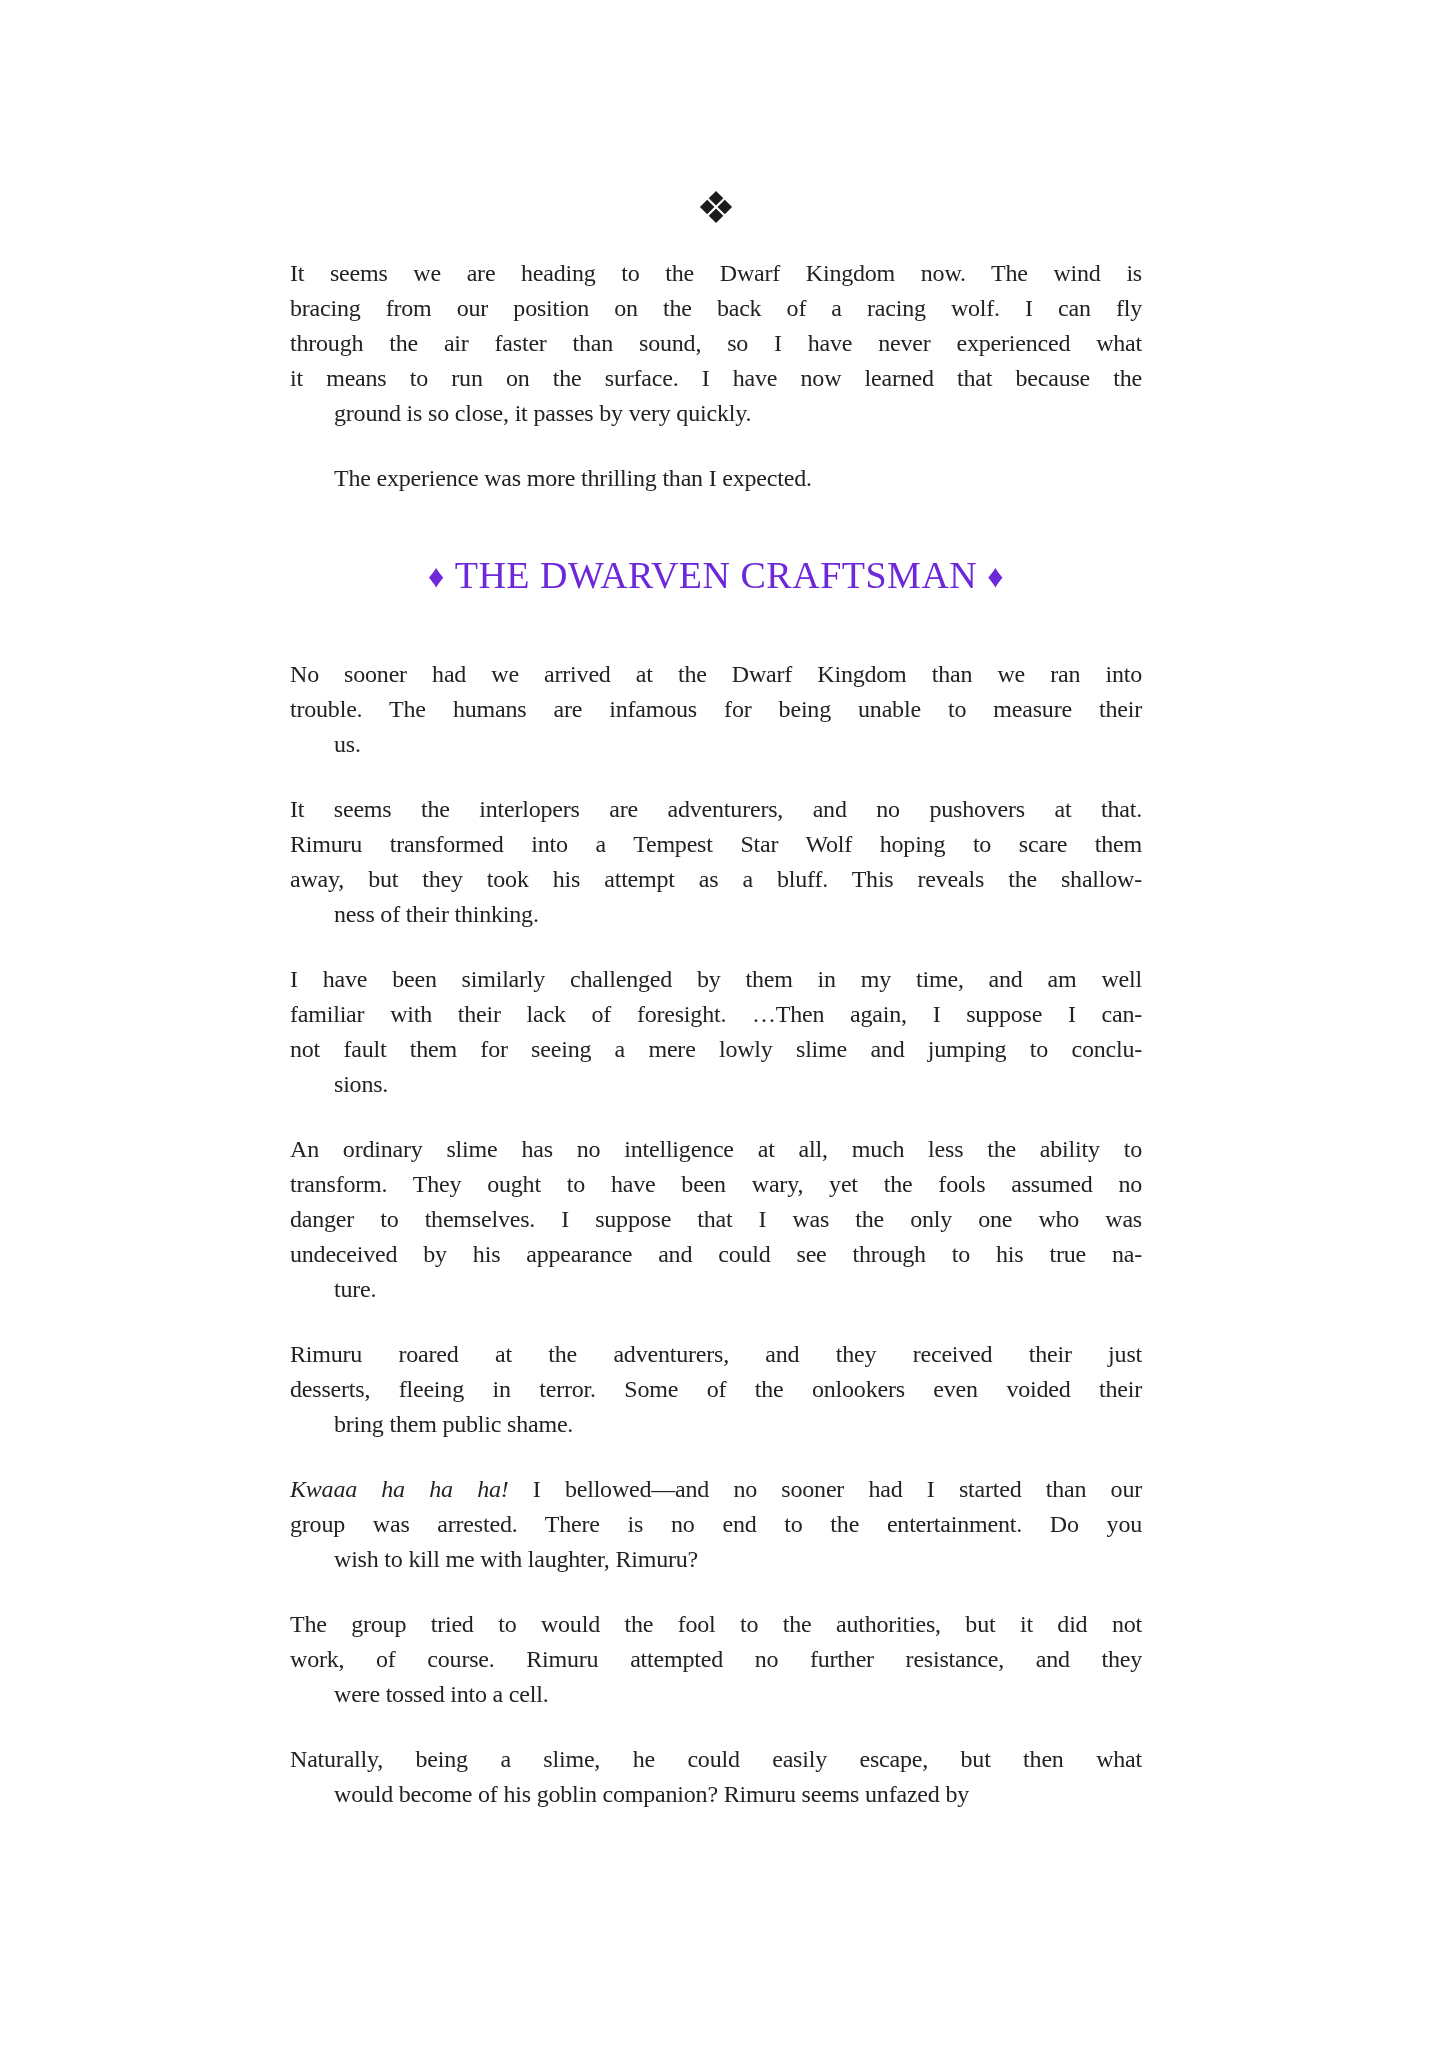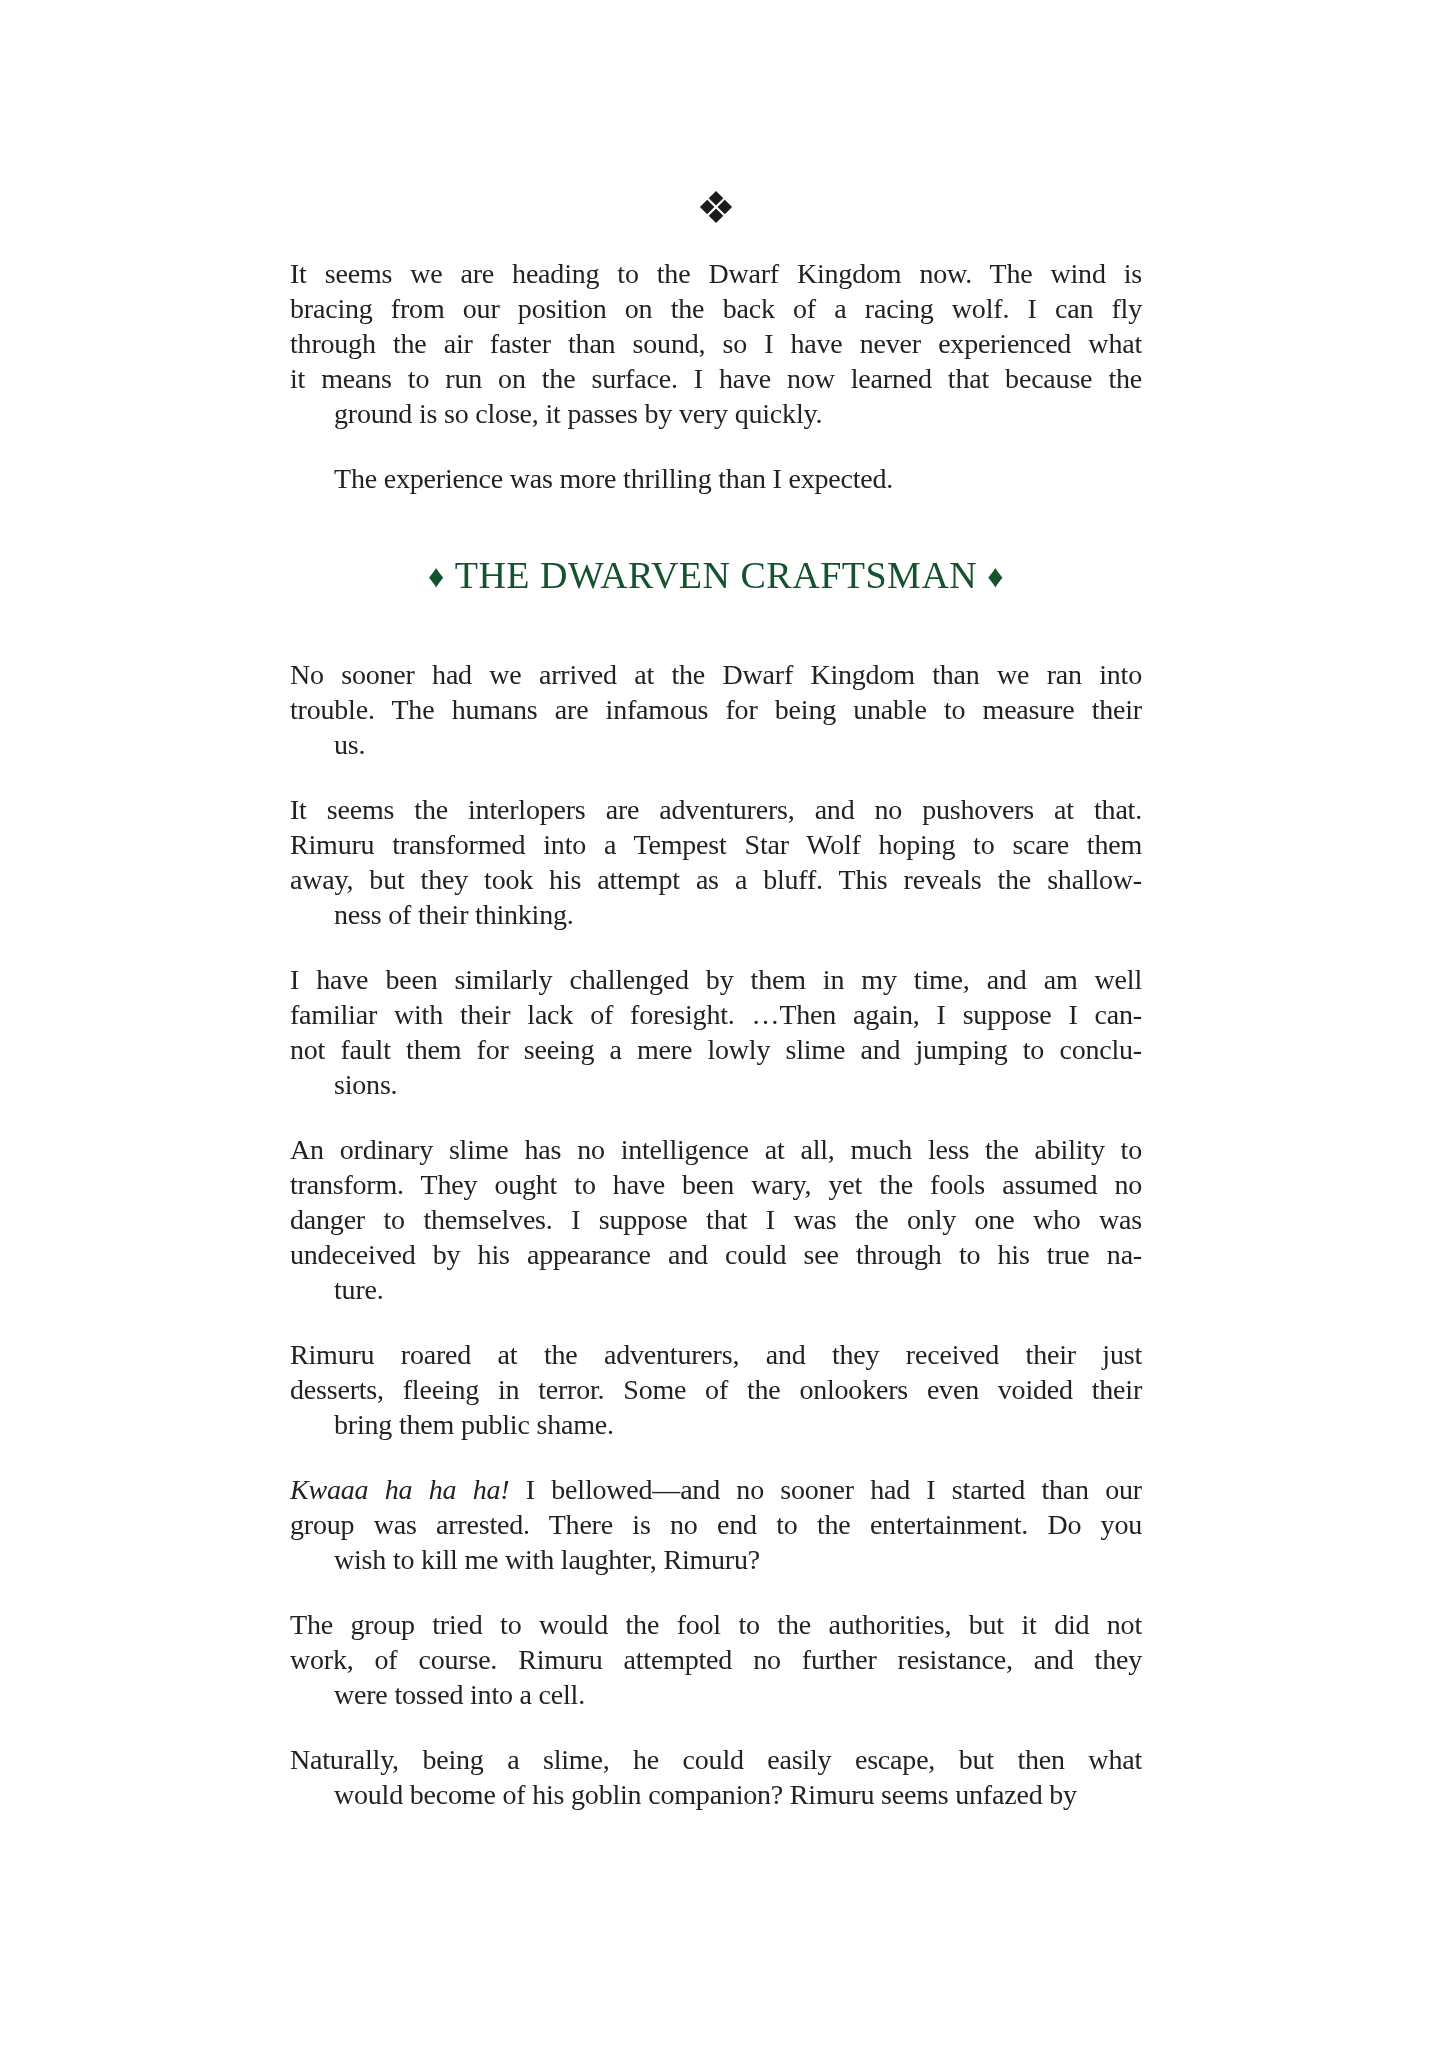--- a/index.html
+++ b/index.html
@@ -25,21 +25,21 @@
     text-align: center;
     font-family: "DejaVu Sans", sans-serif;
     font-size: 44px;
     line-height: 44px;
     color: #1c1c1c;
   }
   .text-block.before {
     margin-top: 26px;
   }
   .para {
-    font-size: 28px;
+    font-size: 24px;
     line-height: 35px;
     letter-spacing: -0.2px;
   }
   .para + .para {
     margin-top: 30px;
   }
   .line {
     text-align: justify;
     text-align-last: justify;
   }
@@ -50,21 +50,21 @@
   .italic {
     font-style: italic;
   }
   .chapter-heading {
     margin: 54px 0 56px 0;
     text-align: center;
     font-size: 38px;
     line-height: 50px;
     font-weight: normal;
     letter-spacing: 0.5px;
-    color: #14532d;
+    color: #6d28d9;
     white-space: nowrap;
   }
   .chapter-heading .diamond {
     font-size: 32px;
     padding: 0 10px;
     vertical-align: 1px;
   }
 </style>
 </head>
 <body>

